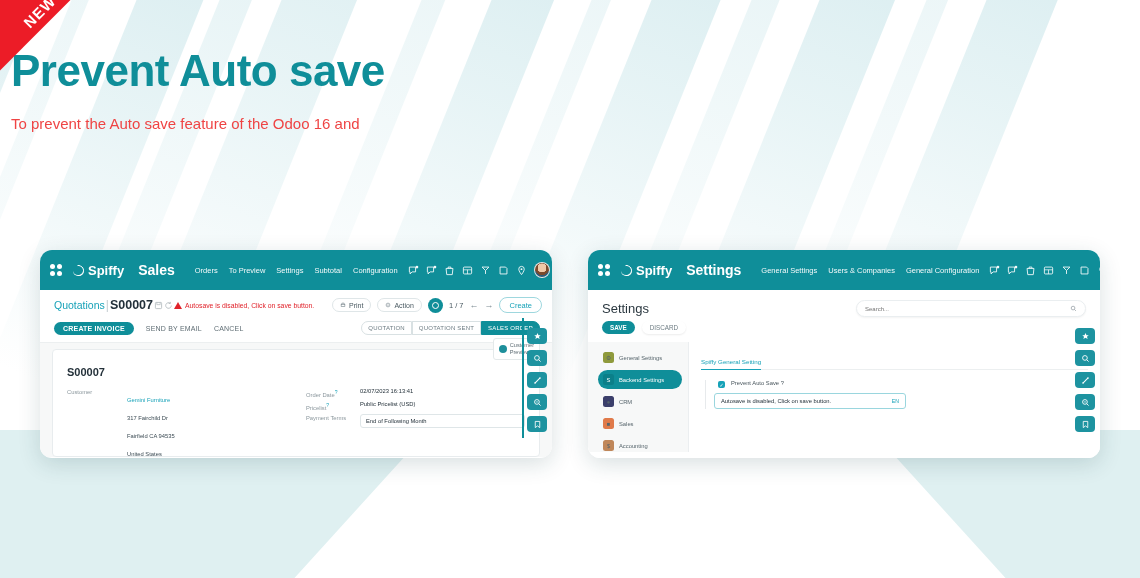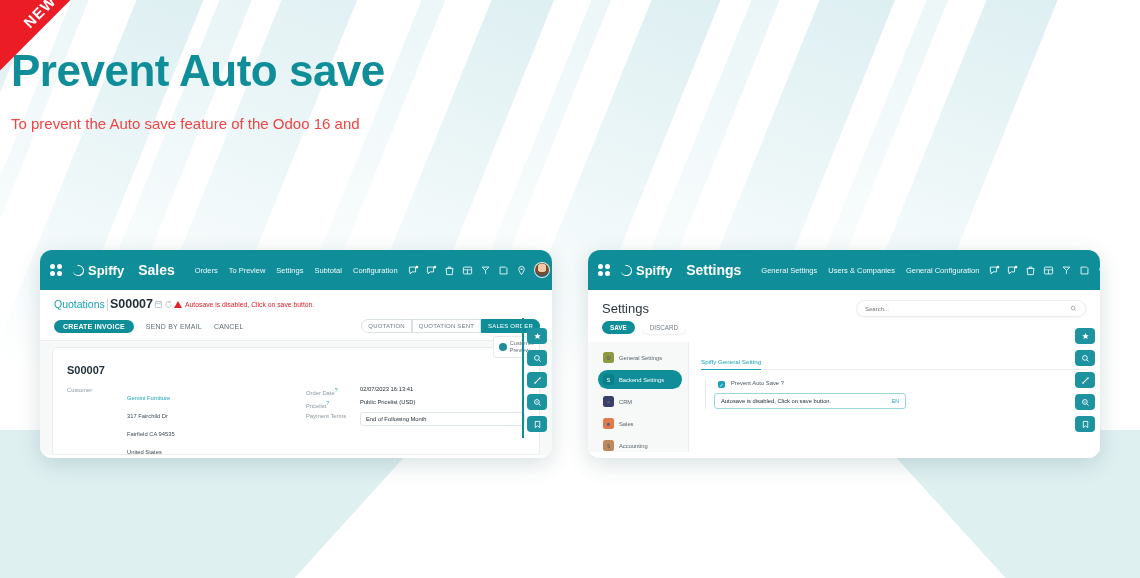--- a/index.html
+++ b/index.html
@@ -325,20 +325,43 @@
           <path d="M5 2.5v4h6v-4" fill="none" stroke="#6b7a82" stroke-width="1.2"></path>
         </svg>
       <svg class="mini-ic" viewBox="0 0 16 16">
           <path d="M13 8a5 5 0 11-2-4" fill="none" stroke="#6b7a82" stroke-width="1.4"></path>
           <path d="M11.2 1.6V4.4H8.4" fill="none" stroke="#6b7a82" stroke-width="1.4"></path>
         </svg>
       <span class="warn">
         <span class="tri"></span>
         <span>Autosave is disabled, Click on save button.</span>
       </span>
+      <div class="ctl-right">
+        <div class="pillbtn">
+          <svg style="width:6px;height:6px" viewBox="0 0 16 16">
+              <rect x="3" y="6" width="10" height="6" fill="none" stroke="#6b7a82" stroke-width="1.5"></rect>
+              <path d="M5 6V3h6v3" fill="none" stroke="#6b7a82" stroke-width="1.5"></path>
+            </svg>
+          <span>Print</span>
+        </div>
+        <div class="pillbtn">
+          <svg style="width:6px;height:6px" viewBox="0 0 16 16">
+              <circle cx="8" cy="8" r="5" fill="none" stroke="#6b7a82" stroke-width="1.5"></circle>
+              <circle cx="8" cy="8" r="1.6" fill="#6b7a82"></circle>
+            </svg>
+          <span>Action</span>
+        </div>
+        <div class="circ">
+            <i></i>
+          </div>
+        <span class="pager">1 / 7</span>
+        <span class="arw">←</span>
+        <span class="arw">→</span>
+        <div class="create">Create</div>
+      </div>
     </div>
 
     <div class="statusrow">
       <div class="btn-primary">CREATE INVOICE</div>
       <div class="btn-plain">SEND BY EMAIL</div>
       <div class="btn-plain">CANCEL</div>
       <div class="stbar">
         <div>QUOTATION</div>
         <div>QUOTATION SENT</div>
         <div class="on">SALES ORDER</div>

